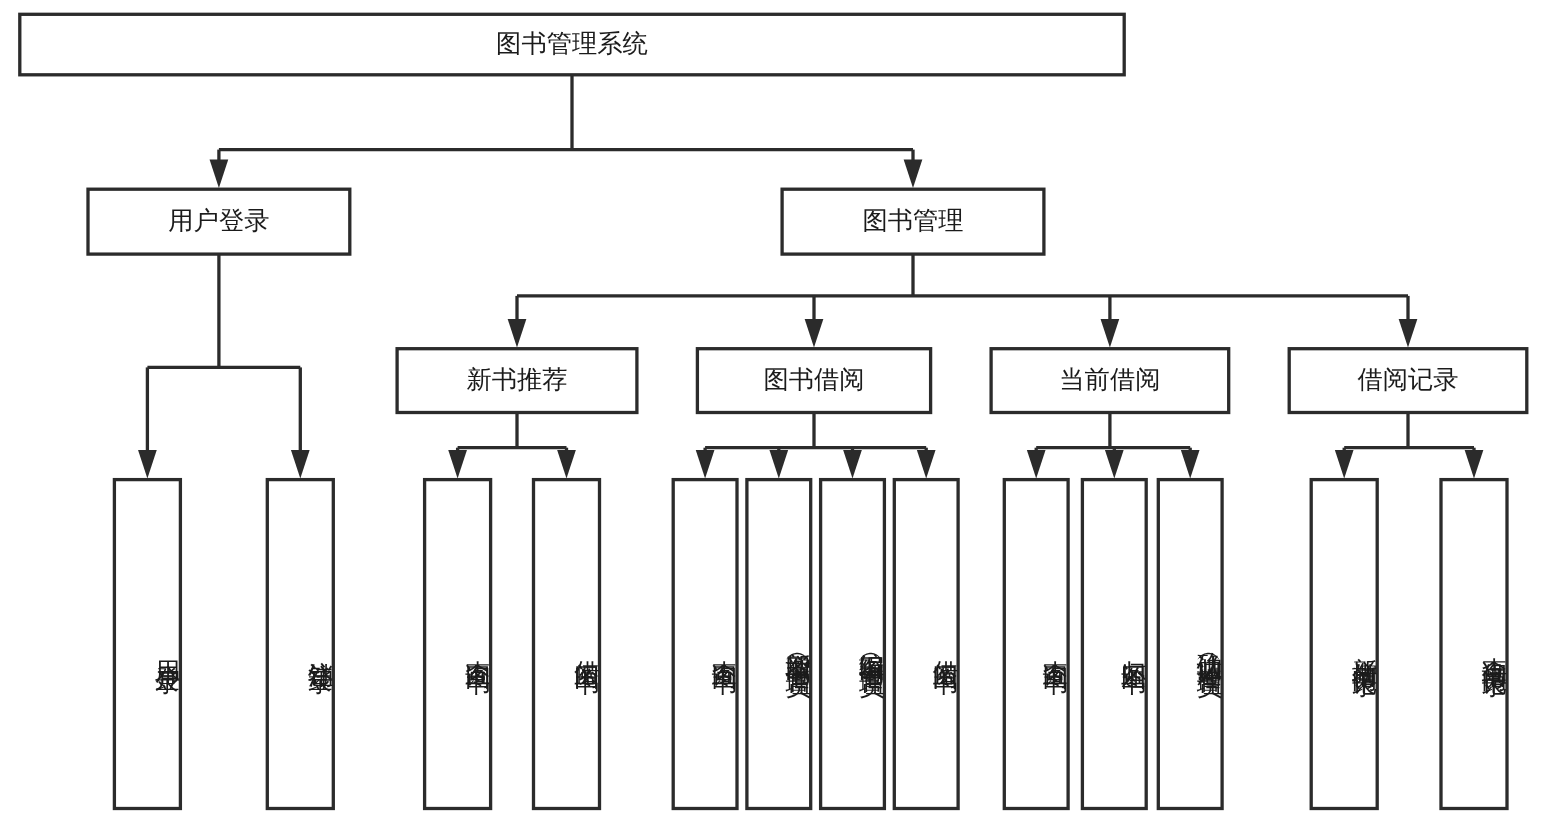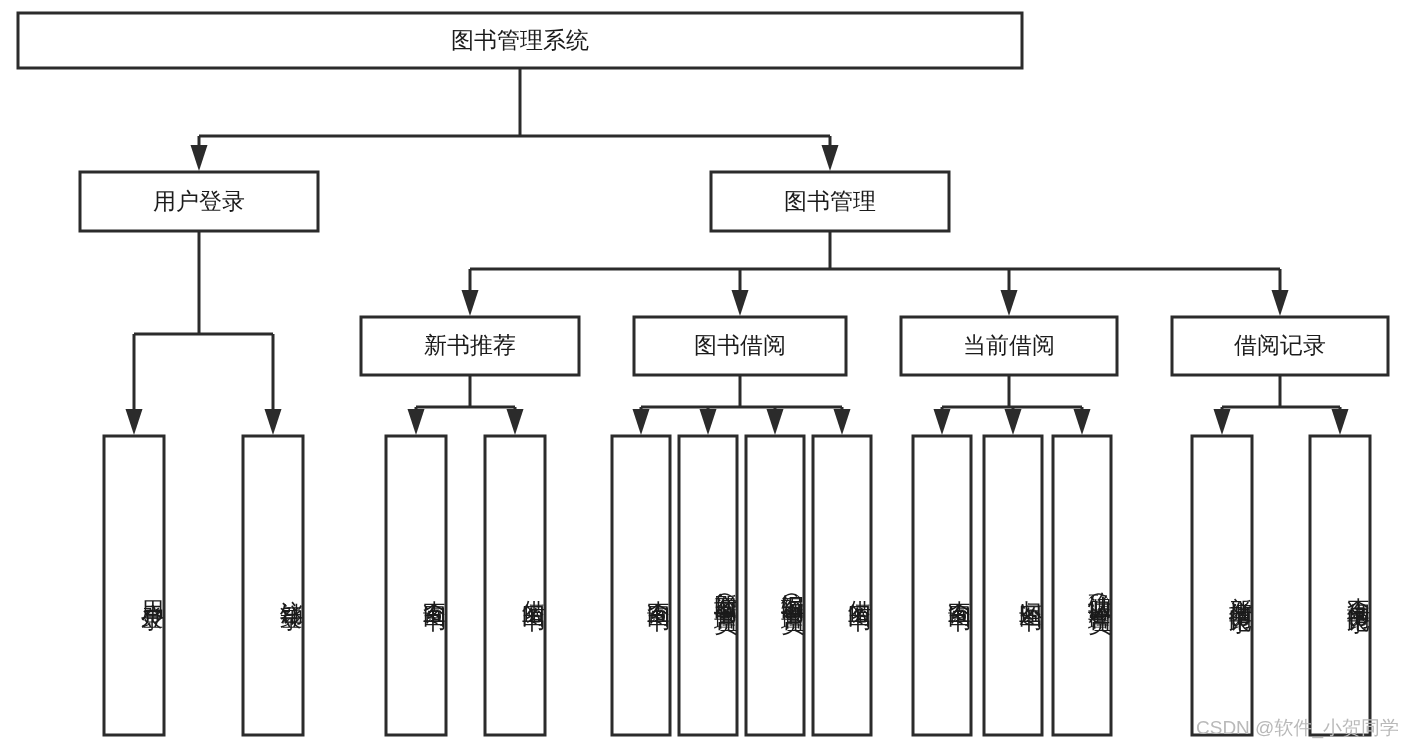--- a/index.html
+++ b/index.html
@@ -172,14 +172,13 @@
       <div class="node-label-v" style="left: 612px; width: 58px; top: 533.5px; height: 108px;">查询图书</div>
       <div class="node-label-v" style="left: 679px; width: 58px; top: 468.5px; height: 238px;">新增图书（管理员）</div>
       <div class="node-label-v" style="left: 746px; width: 58px; top: 468.5px; height: 238px;">编辑图书（管理员）</div>
       <div class="node-label-v" style="left: 813px; width: 58px; top: 533.5px; height: 108px;">借阅图书</div>
       <div class="node-label-v" style="left: 913px; width: 58px; top: 533.5px; height: 108px;">查询图书</div>
       <div class="node-label-v" style="left: 984px; width: 58px; top: 533.5px; height: 108px;">归还图书</div>
       <div class="node-label-v" style="left: 1053px; width: 58px; top: 468.5px; height: 238px;">确认归还（管理员）</div>
       <div class="node-label-v" style="left: 1192px; width: 60px; top: 507.5px; height: 160px;">新增借阅记录</div>
       <div class="node-label-v" style="left: 1310px; width: 60px; top: 507.5px; height: 160px;">查询借阅记录</div>
     </div>
-  <div class="watermark" style="left: 1196px; top: 715px; color: rgb(185, 185, 185);">CSDN @软件_小贺同学</div>
 </div>
 
 </body></html>

